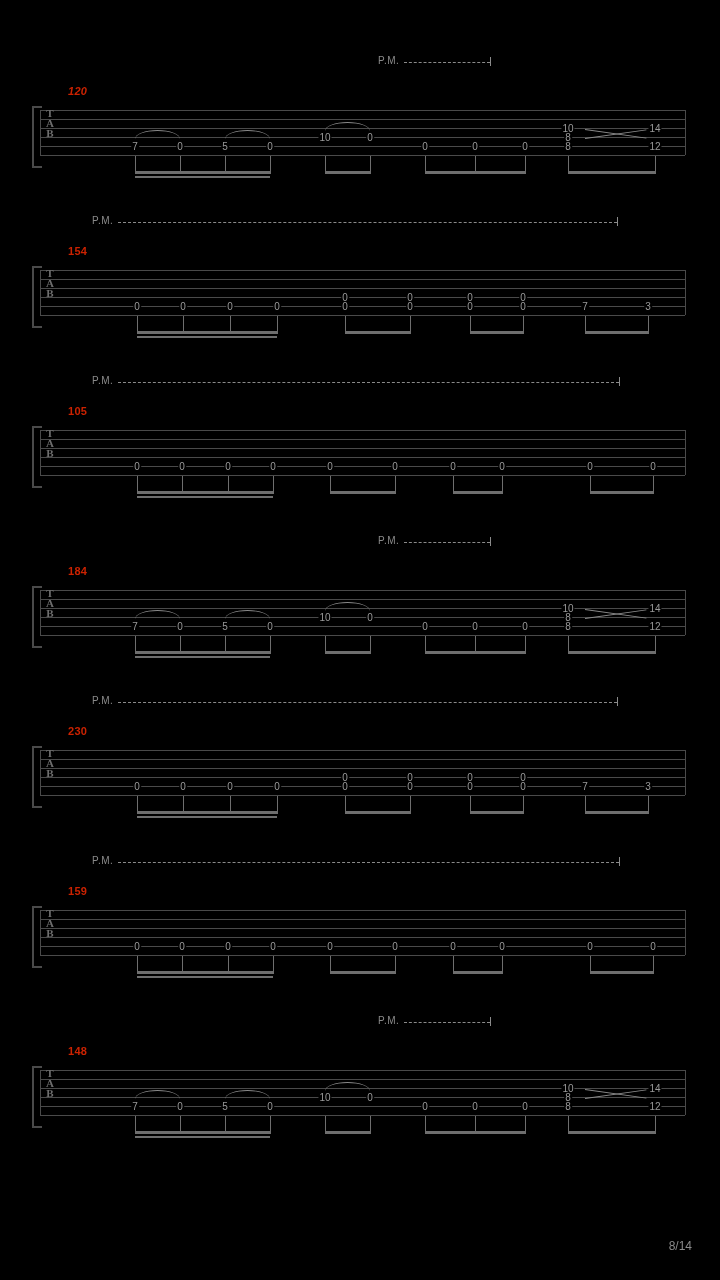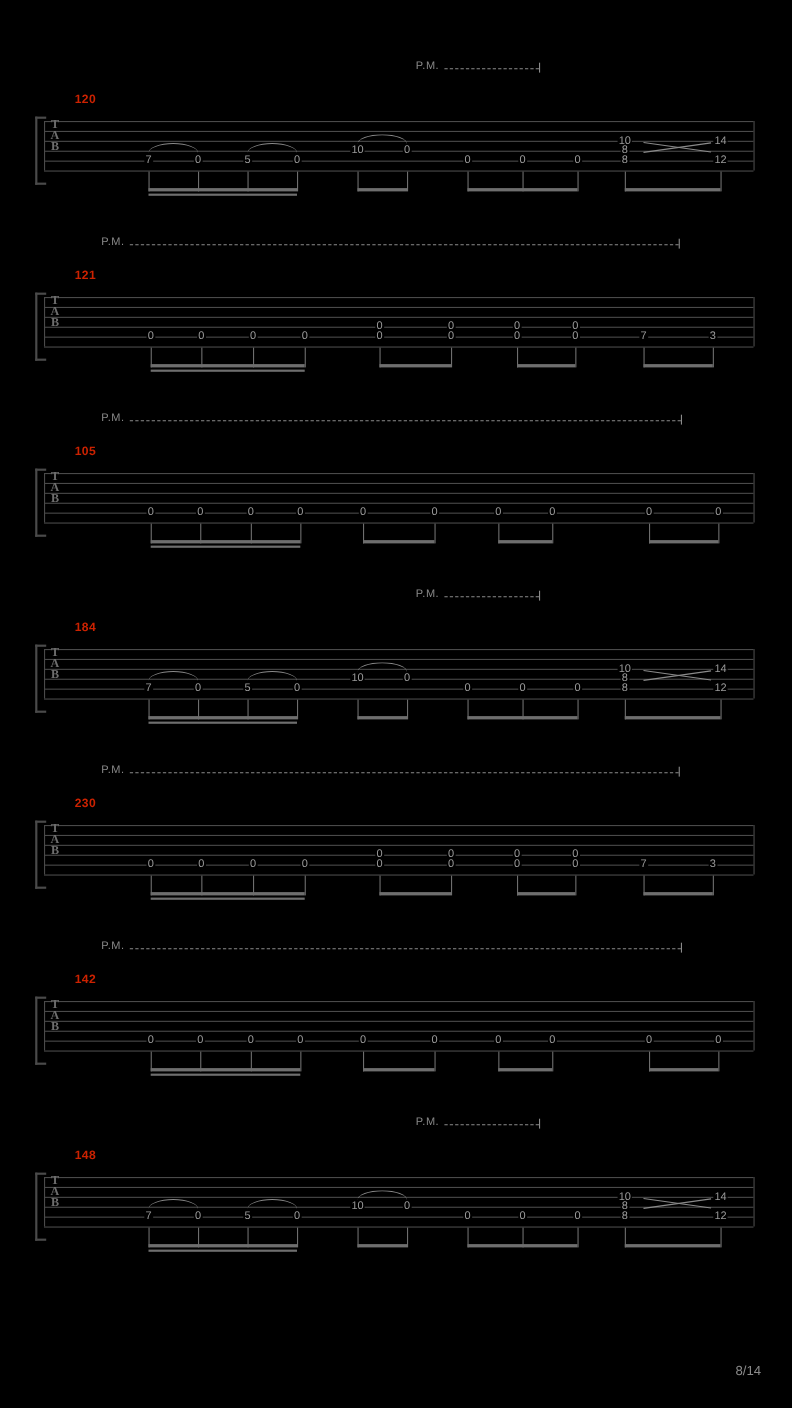--- a/index.html
+++ b/index.html
@@ -165,21 +165,21 @@
     font-size: 12px;
     color: #8a8a8a;
     font-family: "Liberation Sans", sans-serif;
   }
 </style>
 </head>
 <body>
 
 <div class="sheet">
   <div id="systems-root">
-      <div class="measure-num" style="left: 68px; top: 85px;">120</div>
+      <div class="measure-num" style="left: 68px; top: 85px; font-style: italic;">120</div>
       <div class="pm" style="left: 378px; top: 62px;">
         <span class="pm-label">P.M.</span>
         <span class="pm-dash" style="left: 26px; width: 86px;"></span>
         <span class="pm-endtick" style="left: 112px;"></span>
       </div>
       <div class="staff" style="top: 110px;">
         <div class="bracket"></div>
         <div class="staff-line" style="top: 0px;"></div>
         <div class="staff-line" style="top: 9px;"></div>
         <div class="staff-line" style="top: 18px;"></div>
@@ -225,21 +225,21 @@
         <div class="beam" style="left: 385px; top: 171px; width: 100px;"></div>
         <div class="stem" style="left: 385px; top: 156px; height: 18px;"></div>
         <div class="stem" style="left: 435px; top: 156px; height: 18px;"></div>
         <div class="stem" style="left: 485px; top: 156px; height: 18px;"></div>
       </div>
       <div class="staff" style="top: 0px; height: 0px;">
         <div class="beam" style="left: 528px; top: 171px; width: 87px;"></div>
         <div class="stem" style="left: 528px; top: 156px; height: 18px;"></div>
         <div class="stem" style="left: 615px; top: 156px; height: 18px;"></div>
       </div>
-      <div class="measure-num" style="left: 68px; top: 245px;">121</div>
+      <div class="measure-num" style="left: 68px; top: 245px;">154</div>
       <div class="pm" style="left: 92px; top: 222px;">
         <span class="pm-label">P.M.</span>
         <span class="pm-dash" style="left: 26px; width: 499px;"></span>
         <span class="pm-endtick" style="left: 525px;"></span>
       </div>
       <div class="staff" style="top: 270px;">
         <div class="bracket"></div>
         <div class="staff-line" style="top: 0px;"></div>
         <div class="staff-line" style="top: 9px;"></div>
         <div class="staff-line" style="top: 18px;"></div>
@@ -458,21 +458,21 @@
       <div class="staff" style="top: 0px; height: 0px;">
         <div class="beam" style="left: 430px; top: 811px; width: 53px;"></div>
         <div class="stem" style="left: 430px; top: 796px; height: 18px;"></div>
         <div class="stem" style="left: 483px; top: 796px; height: 18px;"></div>
       </div>
       <div class="staff" style="top: 0px; height: 0px;">
         <div class="beam" style="left: 545px; top: 811px; width: 63px;"></div>
         <div class="stem" style="left: 545px; top: 796px; height: 18px;"></div>
         <div class="stem" style="left: 608px; top: 796px; height: 18px;"></div>
       </div>
-      <div class="measure-num" style="left: 68px; top: 885px;">142</div>
+      <div class="measure-num" style="left: 68px; top: 885px;">159</div>
       <div class="pm" style="left: 92px; top: 862px;">
         <span class="pm-label">P.M.</span>
         <span class="pm-dash" style="left: 26px; width: 501px;"></span>
         <span class="pm-endtick" style="left: 527px;"></span>
       </div>
       <div class="staff" style="top: 910px;">
         <div class="bracket"></div>
         <div class="staff-line" style="top: 0px;"></div>
         <div class="staff-line" style="top: 9px;"></div>
         <div class="staff-line" style="top: 18px;"></div>

